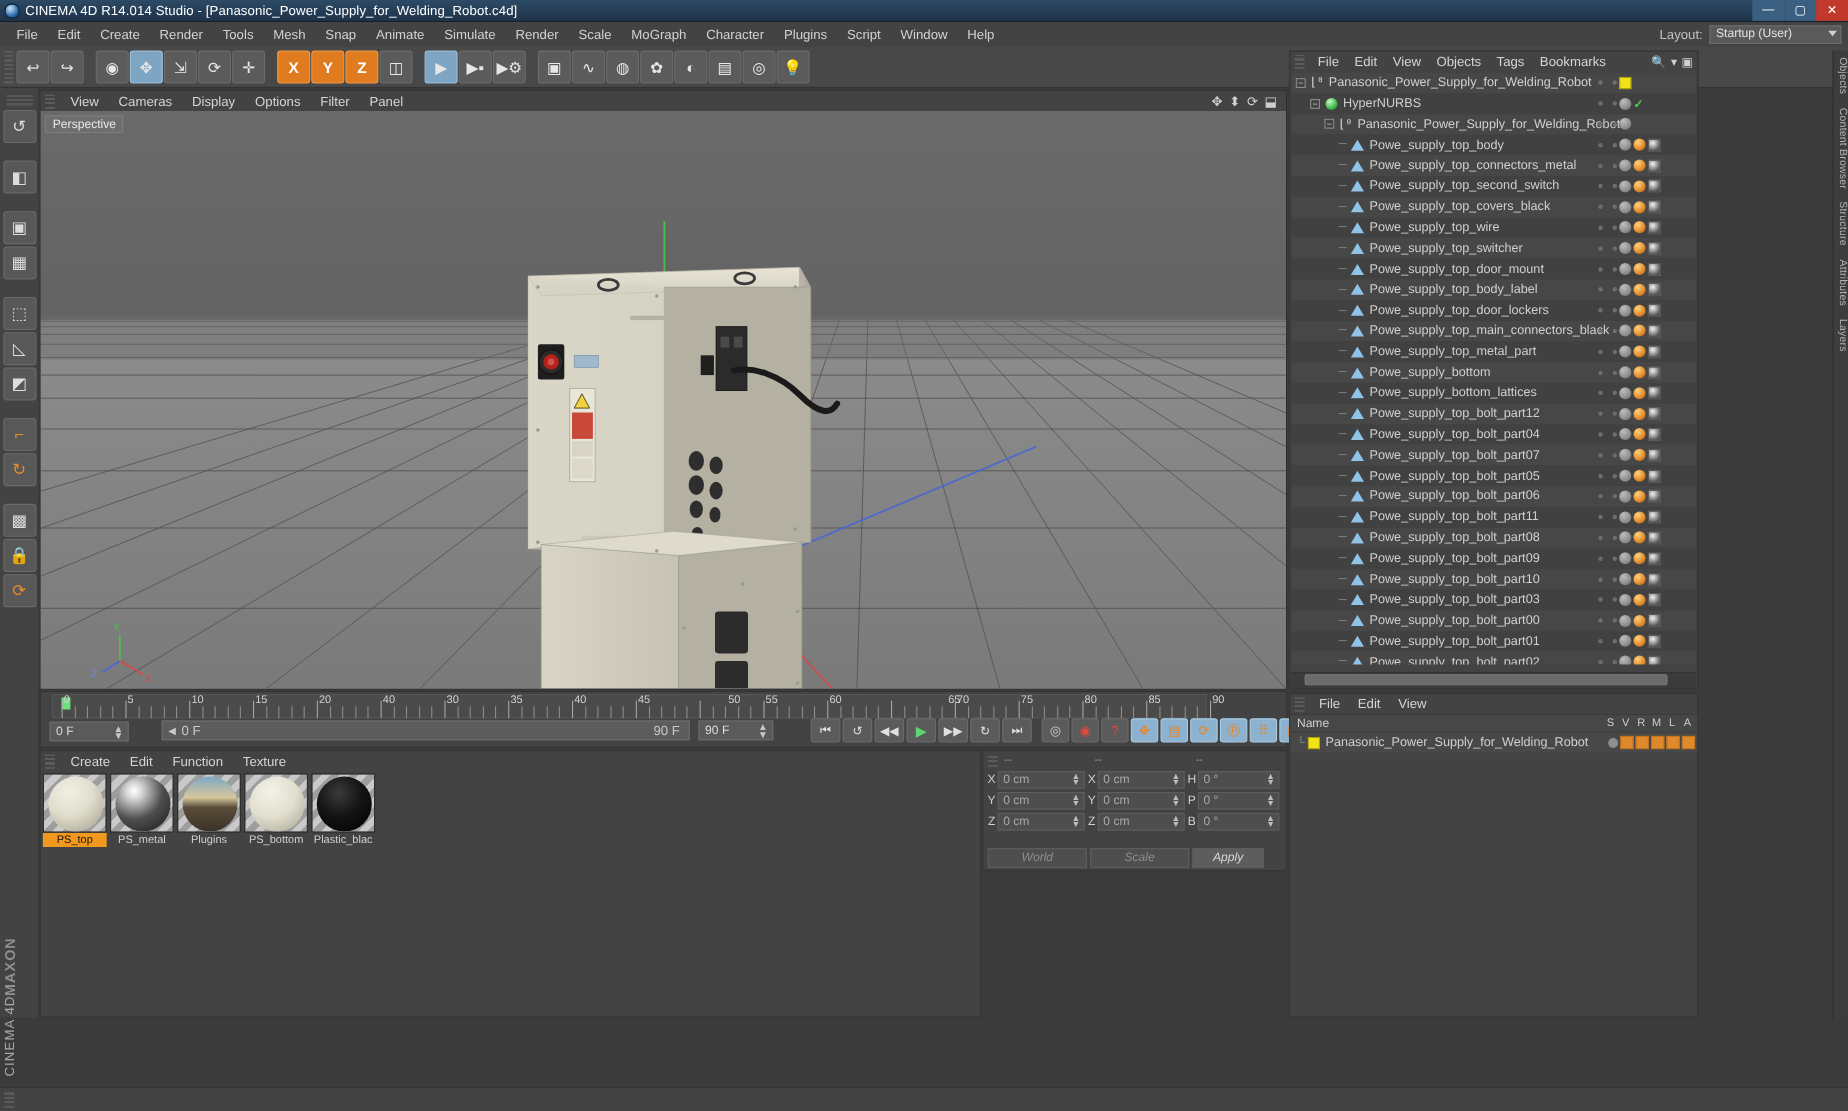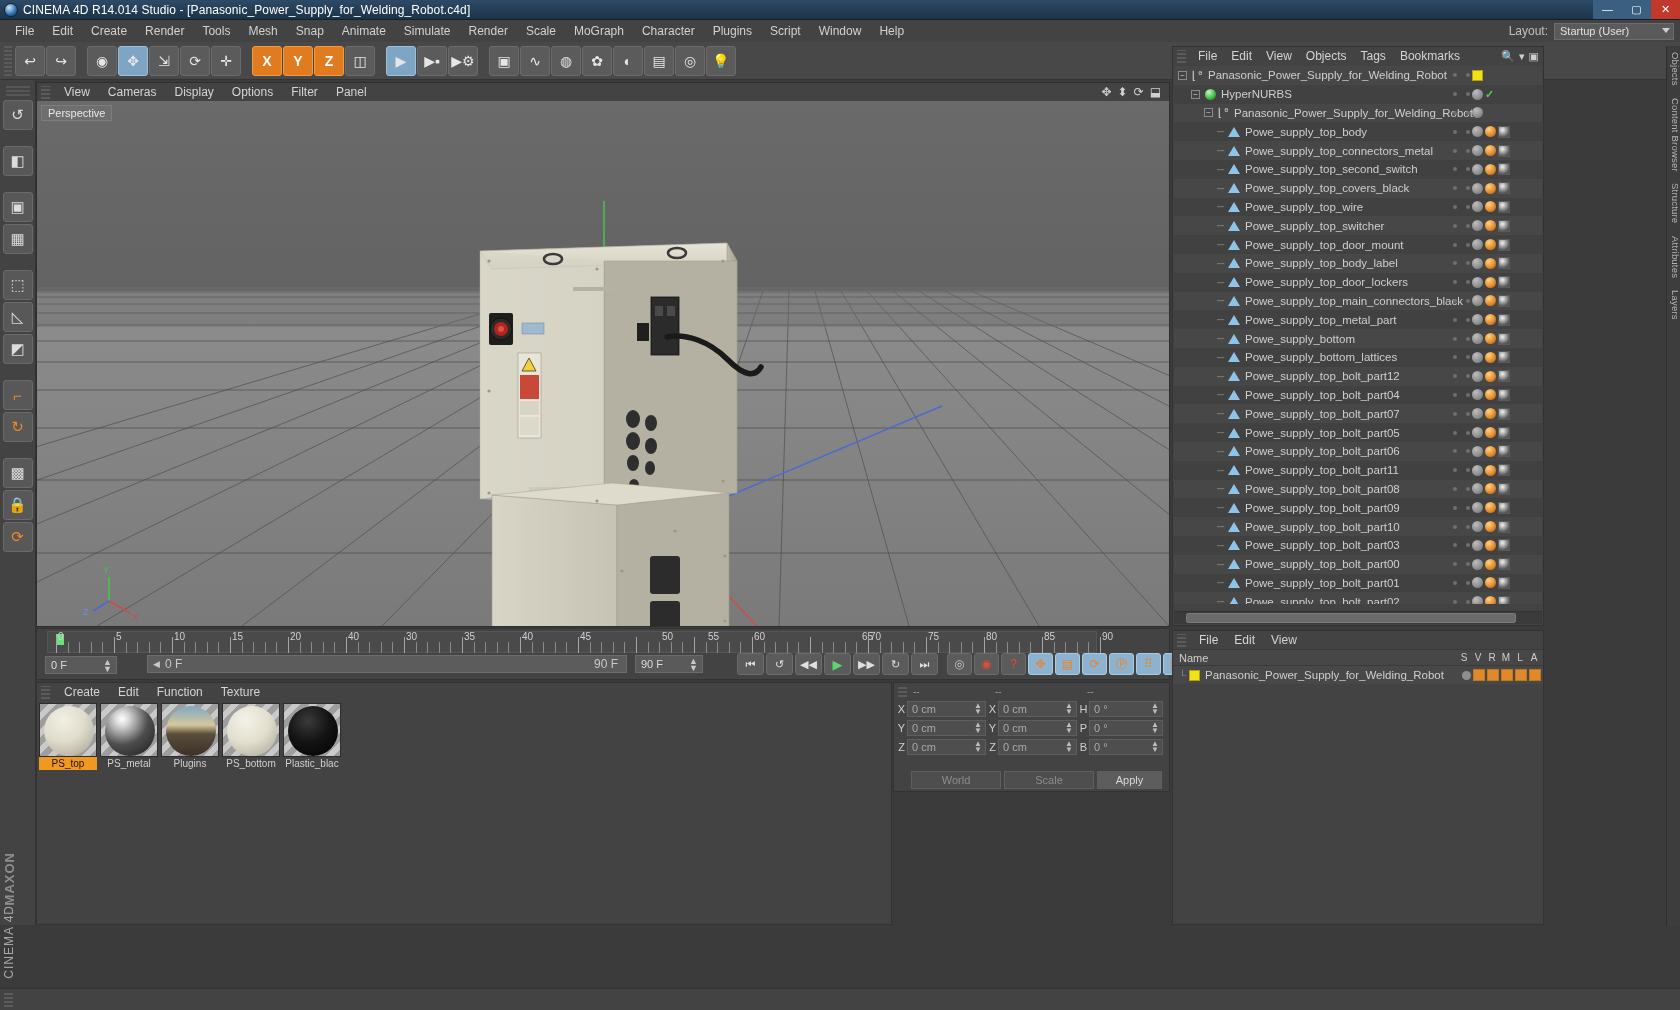--- a/index.html
+++ b/index.html
@@ -126,21 +126,21 @@
   #coordhdr{ height:16px; display:flex;align-items:center; padding-left:4px;}
   #coordhdr .vgrip{width:9px;height:12px;margin-right:6px;
     background:repeating-linear-gradient(0deg,#6f6f6f 0 2px,#434343 2px 4px);opacity:.55;}
   #coordhdr span{ font-size:10px; color:#9a9a9a; }
   .crow{ display:flex; align-items:center; height:18px; margin:1px 0 0 2px; }
   .clbl{ width:11px; font-size:11px; color:#cfcfcf; text-align:center;}
   .cfield{ width:79px; height:16px; background:#4e4e4e; border:1px solid #5e5e5e;
     color:#a9a9a9; font-size:11px; padding-left:4px; display:flex;align-items:center;
     position:relative; margin-right:1px;}
   .cfield .sp{ position:absolute;right:3px;top:1px;font-size:8px;color:#bdbdbd;line-height:6px;}
-  #coordbtns{ position:absolute; left:17px; top:88px; display:flex; gap:3px;}
+  #coordbtns{ position:absolute; left:4px; top:88px; display:flex; gap:3px;font-style:italic;}
   .cbtn{ height:18px; background:#4e4e4e; border:1px solid #5e5e5e; color:#8d8d8d;
     font-size:11px; display:flex;align-items:center;justify-content:center; position:relative;}
   .cbtn.apply{ background:#5d5d5d; color:#d8d8d8; }
 
   
   #objmgr{ position:absolute; left:1172px; top:46px; width:372px; height:580px;
     background:#434343; border:1px solid #333;}
   #objmenu{ height:18px; display:flex; align-items:center; padding-left:4px;}
   #objmenu .vgrip{width:9px;height:13px;margin-right:5px;
     background:repeating-linear-gradient(0deg,#6f6f6f 0 2px,#434343 2px 4px);opacity:.55;}
@@ -575,21 +575,21 @@
       <div class="tick" style="left: 553.2px;"></div>
       <div class="tick" style="left: 564.8px;"></div>
       <div class="tick" style="left: 576.4px;"></div>
       <div class="mtick" style="left: 588px;"></div>
       <div class="tnum" style="left: 614px;">50</div>
       <div class="tick" style="left: 599.6px;"></div>
       <div class="tick" style="left: 611.2px;"></div>
       <div class="tick" style="left: 622.8px;"></div>
       <div class="tick" style="left: 634.4px;"></div>
       <div class="mtick" style="left: 646px;"></div>
-      <div class="tnum" style="left: 648px; margin-left: 12px;">55</div>
+      <div class="tnum" style="left: 648px;">55</div>
       <div class="tick" style="left: 657.6px;"></div>
       <div class="tick" style="left: 669.2px;"></div>
       <div class="tick" style="left: 680.8px;"></div>
       <div class="tick" style="left: 692.4px;"></div>
       <div class="mtick" style="left: 704px;"></div>
       <div class="tnum" style="left: 706px;">60</div>
       <div class="tick" style="left: 715.6px;"></div>
       <div class="tick" style="left: 727.2px;"></div>
       <div class="tick" style="left: 738.8px;"></div>
       <div class="tick" style="left: 750.4px;"></div>

